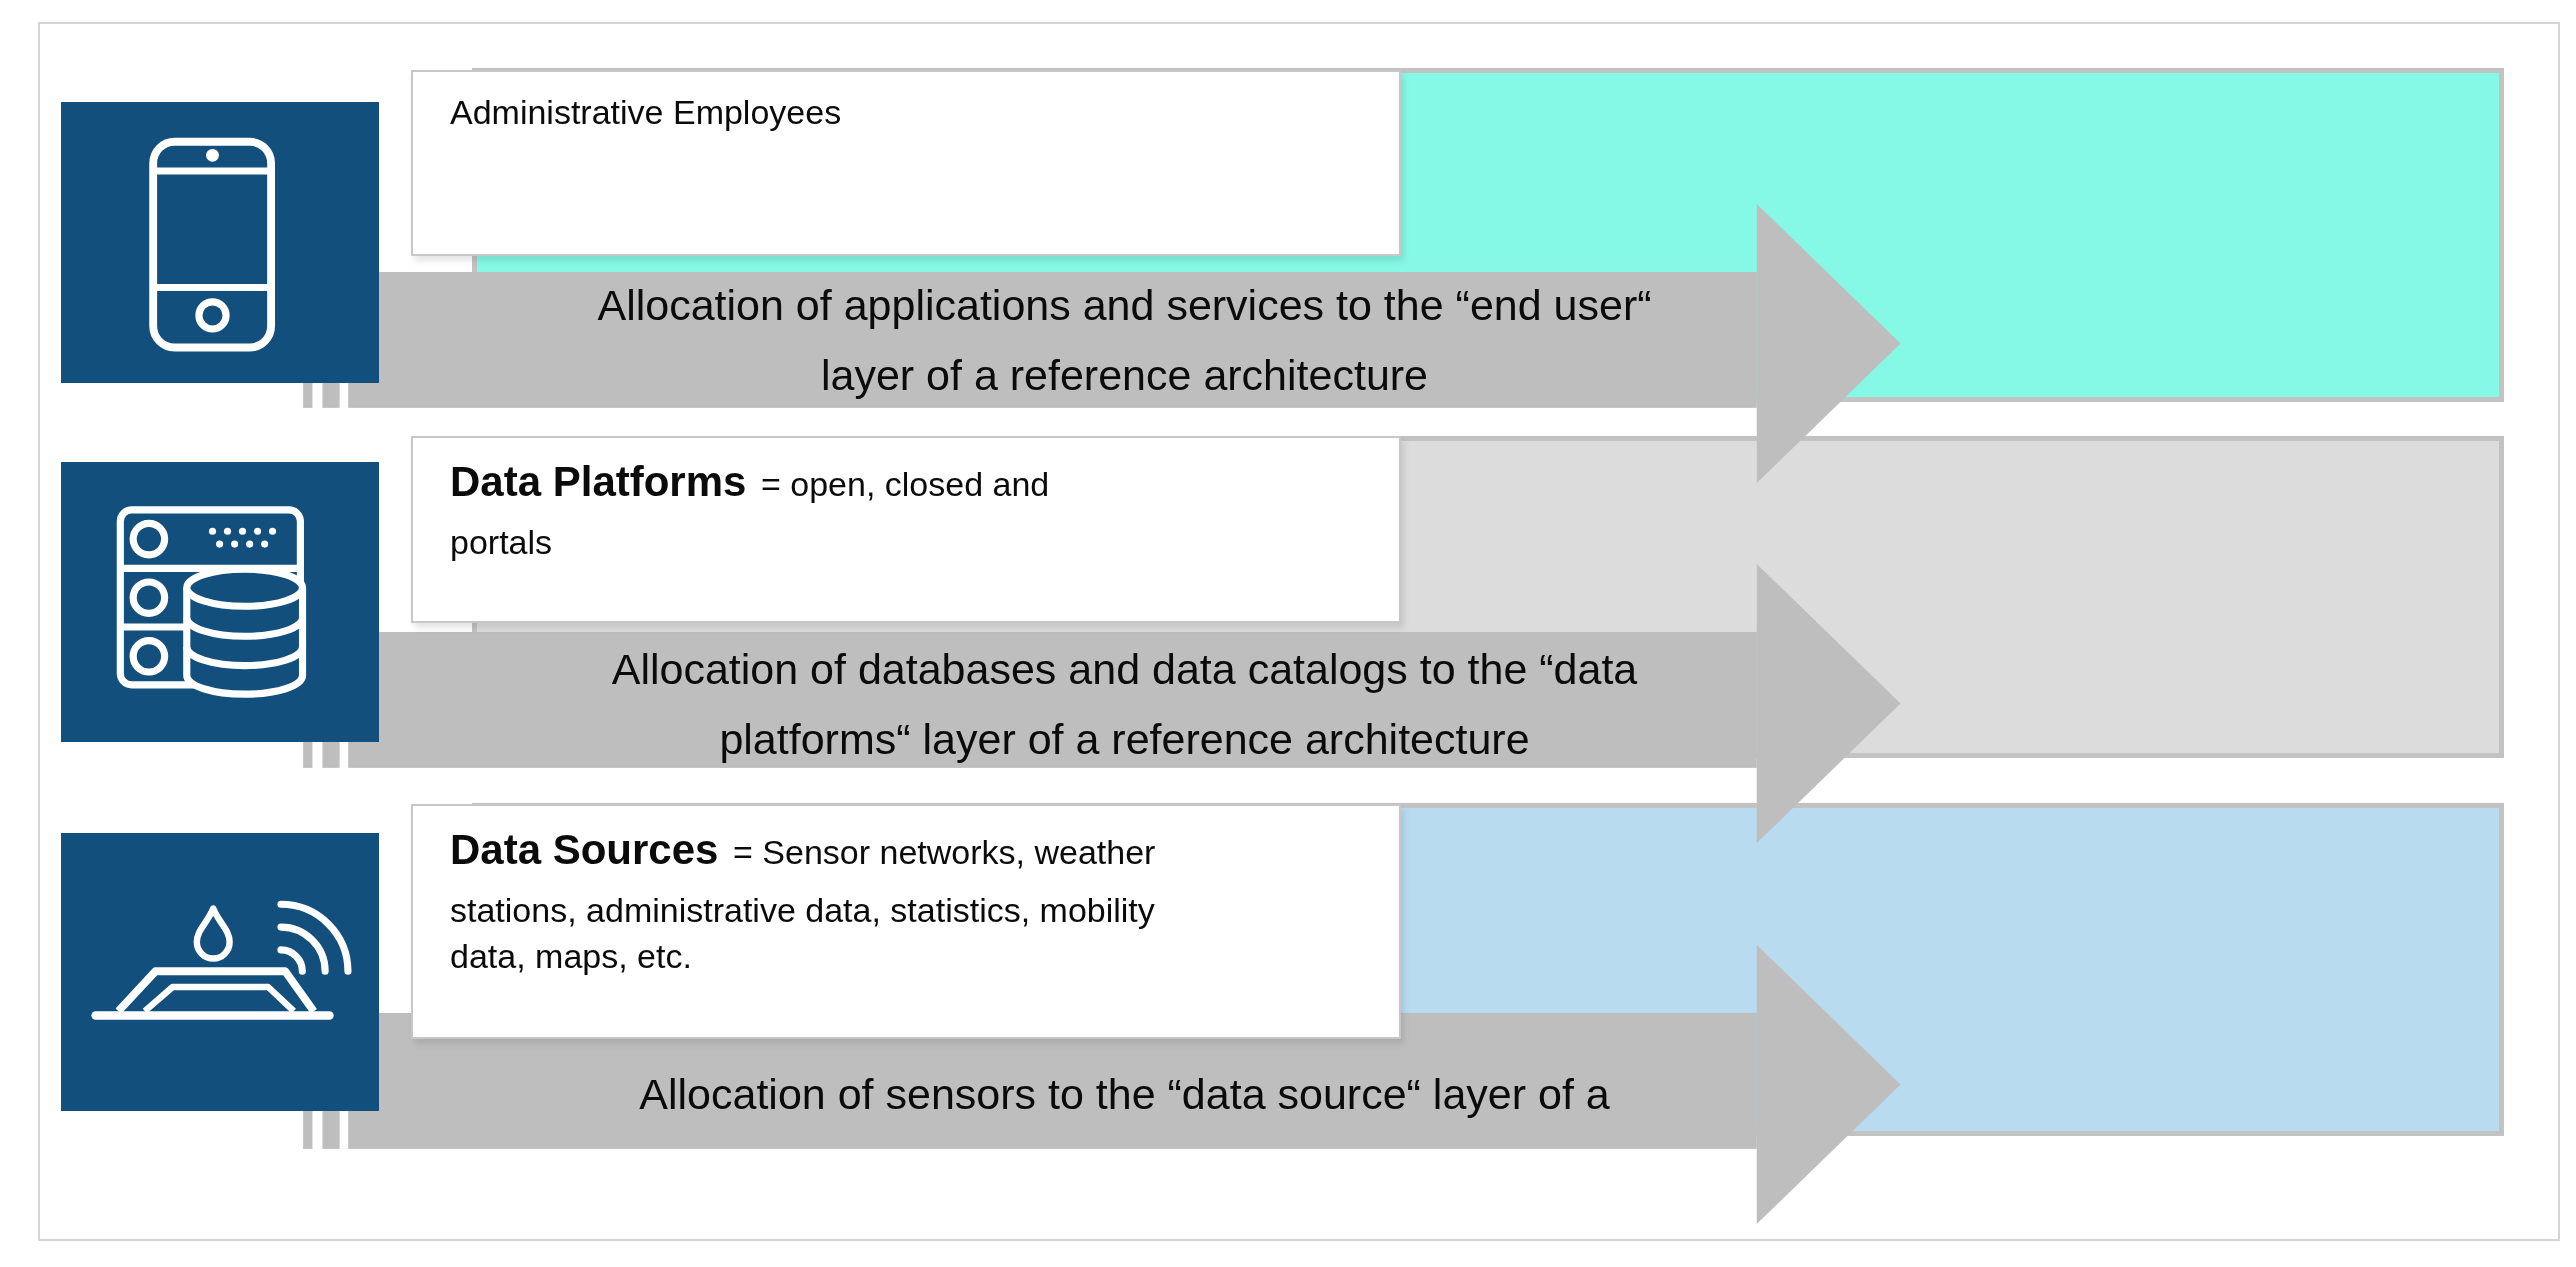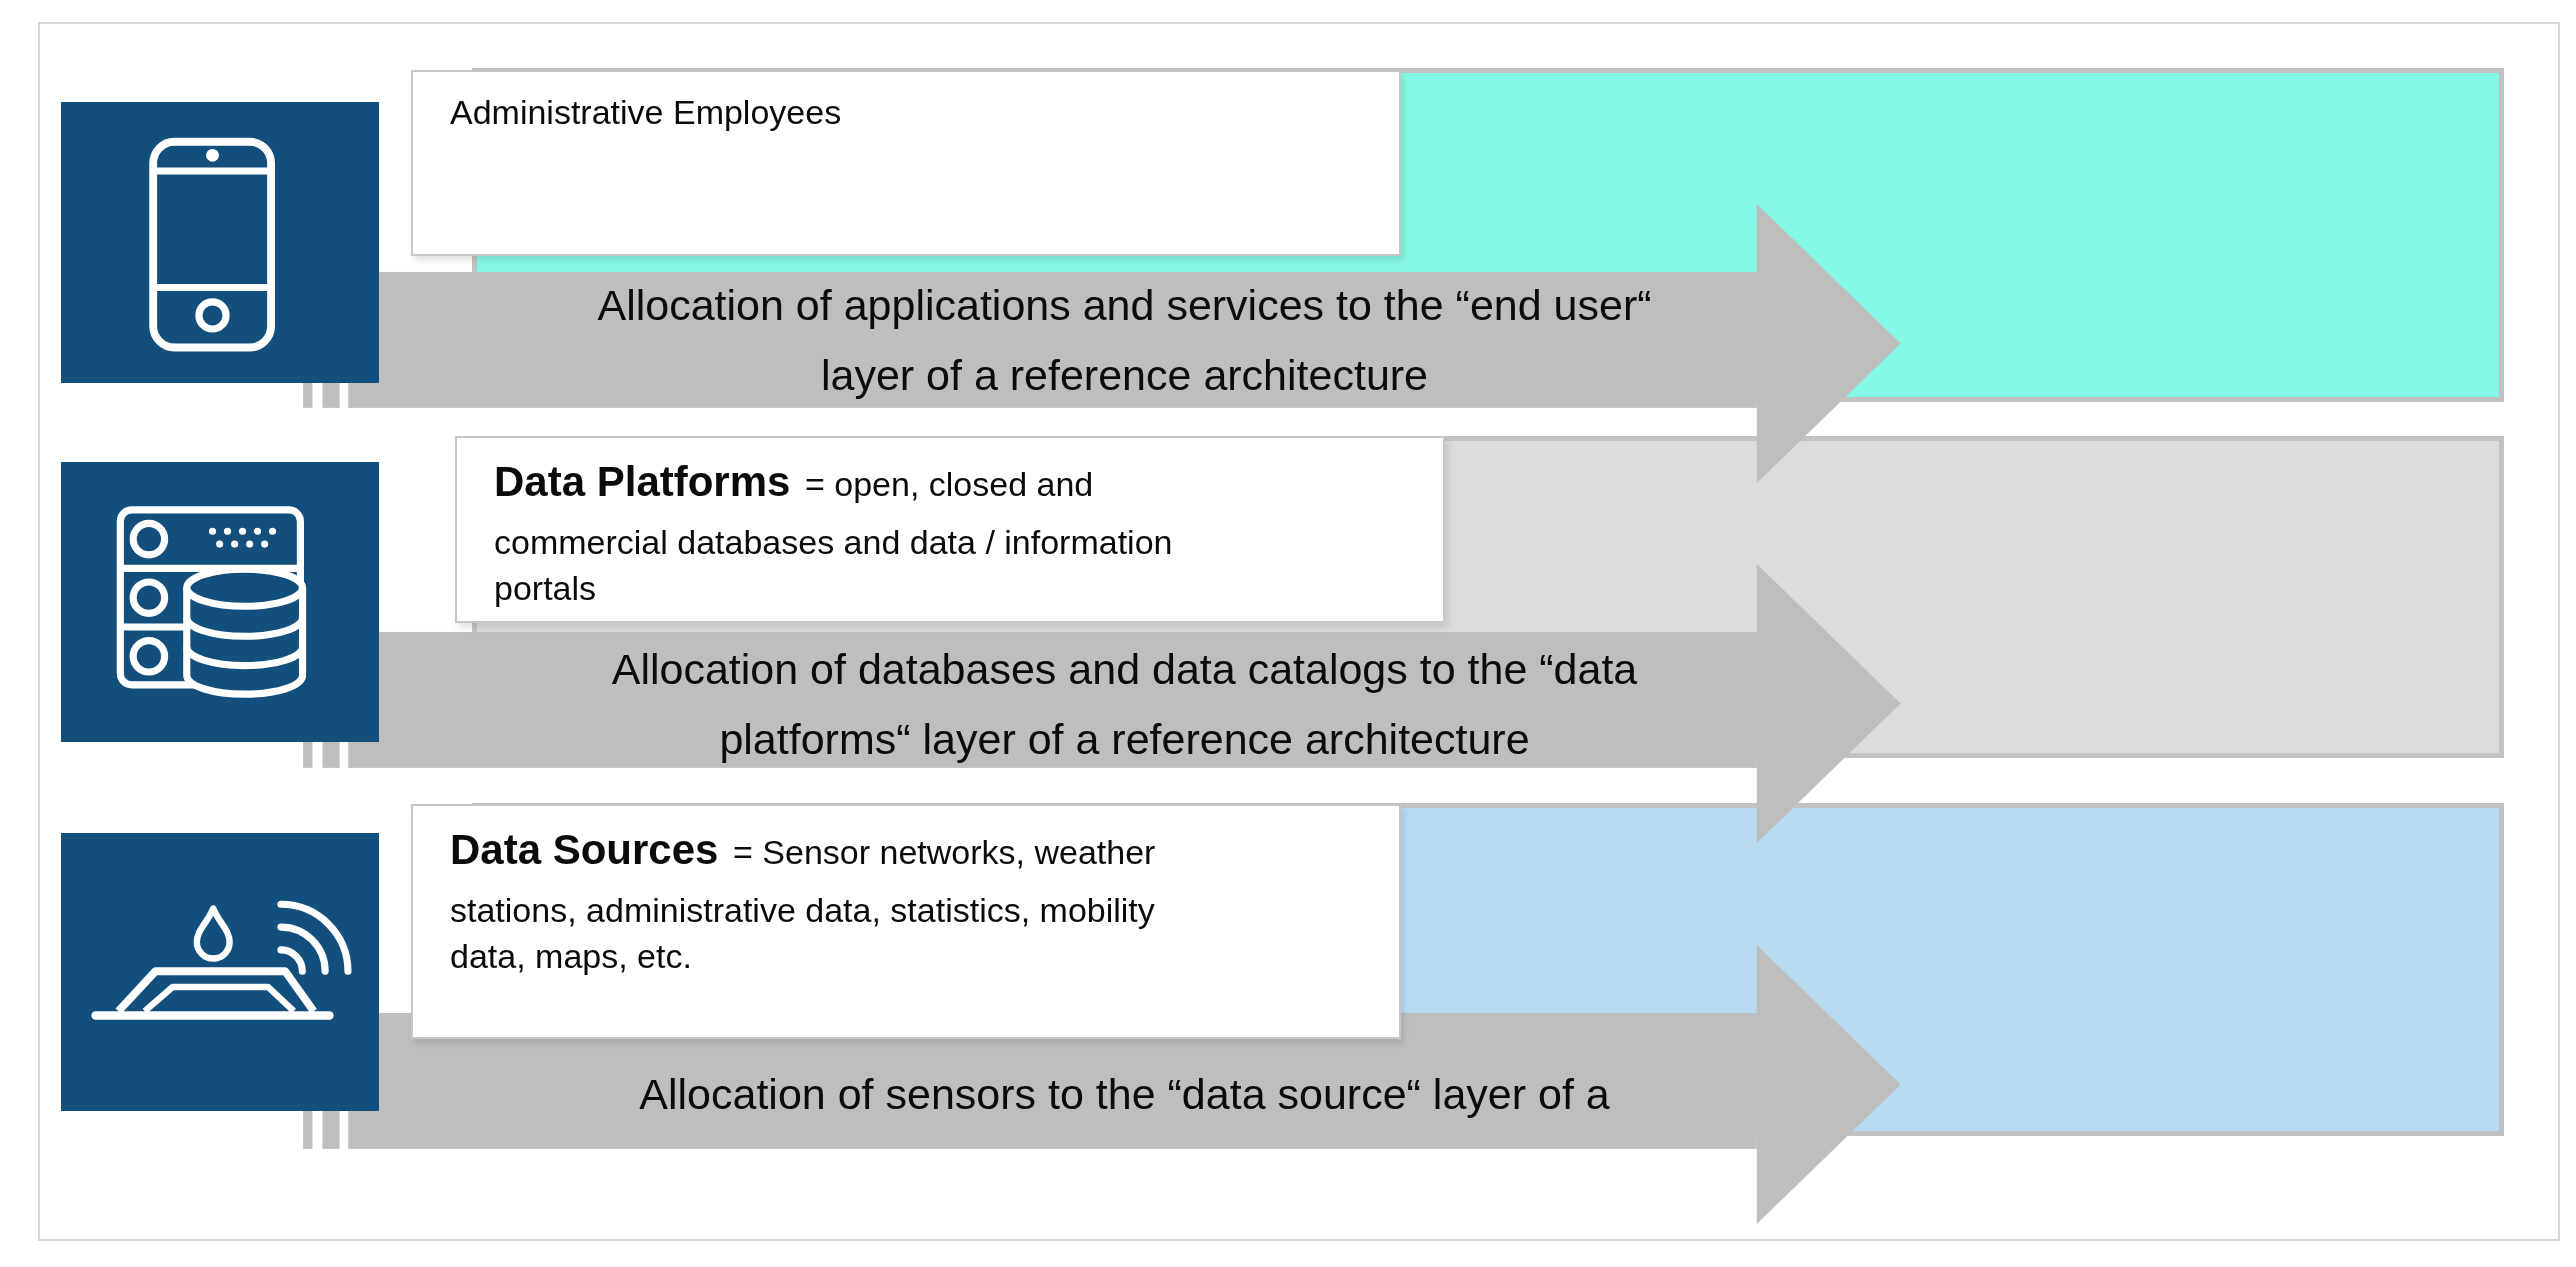--- a/index.html
+++ b/index.html
@@ -32,21 +32,21 @@
   .caption.r2{top:632px;}
   .caption.r3{top:993px;margin-top:29px;}
   .caption span{display:block;white-space:nowrap;}
   
   .textbox{
     position:absolute;left:411px;width:990px;background:#ffffff;
     border:2.1px solid var(--box-border,#c7c7c7);box-sizing:border-box;
     padding:17px 26px 11.4px 37px;box-shadow:2.9px 5px 6.4px rgba(0,0,0,0.10);
   }
   .textbox.r1{top:70px;height:186px;}
-  .textbox.r2{top:436px;height:187px;margin-left:44px;}
+  .textbox.r2{top:436px;height:187px;}
   .textbox.r3{top:804px;height:235px;}
   .tb-first{line-height:54px;white-space:nowrap;}
   .tb-title{font-weight:bold;font-size:42px;}
   .tb-def{font-size:34px;margin-left:11.4px;}
   .tb-line{display:block;font-size:34px;line-height:46px;}
   
   .iconbox{position:absolute;left:61px;width:318px;background:var(--navy,#124f7d);}
   .iconbox.r1{top:102px;height:281px;}
   .iconbox.r2{top:462px;height:280px;}
   .iconbox.r3{top:833px;height:278px;}
@@ -96,21 +96,20 @@
   </div>
 
   <div class="textbox r1">
     <span class="tb-line">Administrative Employees</span>
   </div>
   <div class="textbox r2">
     <div class="tb-first">
       <span class="tb-title">Data Platforms</span>
       <span class="tb-def">= open, closed and</span>
     </div>
-    <span class="tb-line">commercial databases and data / information</span>
     <span class="tb-line">portals</span>
   </div>
   <div class="textbox r3">
     <div class="tb-first">
       <span class="tb-title">Data Sources</span>
       <span class="tb-def">= Sensor networks, weather</span>
     </div>
     <span class="tb-line">stations, administrative data, statistics, mobility</span>
     <span class="tb-line">data, maps, etc.</span>
   </div>

